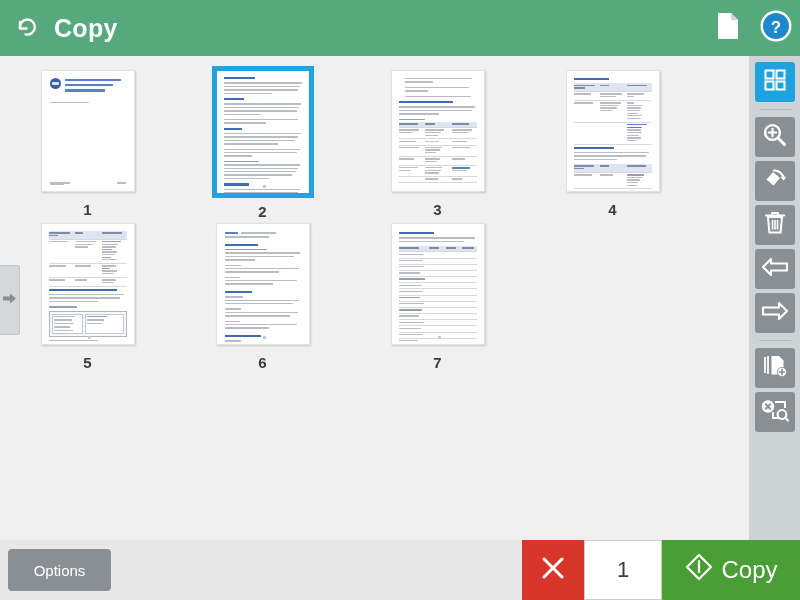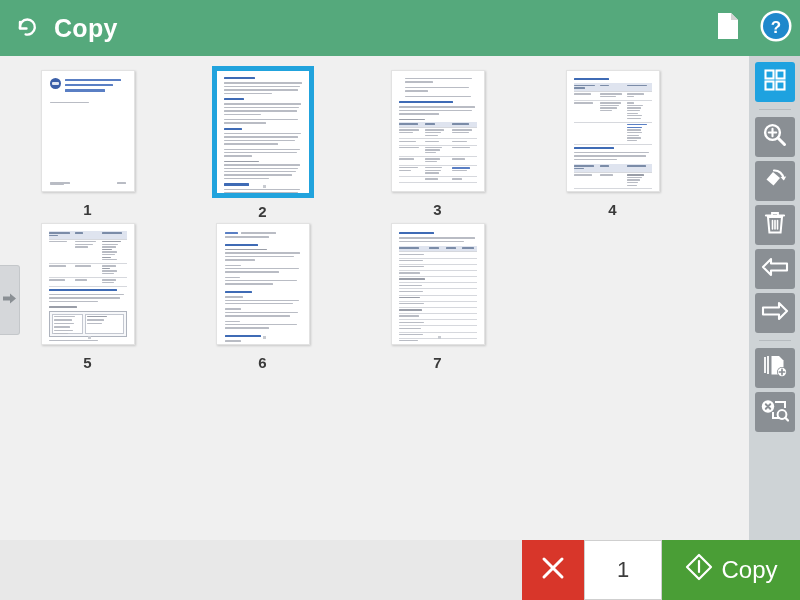--- a/index.html
+++ b/index.html
@@ -889,20 +889,21 @@
           <path d="M12 14 V20 H19" fill="none" stroke="#ffffff" stroke-width="2"></path>
           <circle cx="21" cy="16.5" r="4.4" fill="none" stroke="#ffffff" stroke-width="2"></circle>
           <path d="M24.3 19.8 L27 22.5" stroke="#ffffff" stroke-width="2.3" stroke-linecap="round"></path>
         </svg>
       </span>
     </div>
 
   </div>
 
   <div class="bottombar">
+    <div class="options-btn">Options</div>
     <div class="bb-spacer"></div>
 
     <div class="cancel-btn">
       <span>
         <svg width="30" height="30" viewBox="0 0 30 30">
           <path d="M6 6 L24 24 M24 6 L6 24" stroke="#ffffff" stroke-width="3" stroke-linecap="round"></path>
         </svg>
       </span>
     </div>
 

